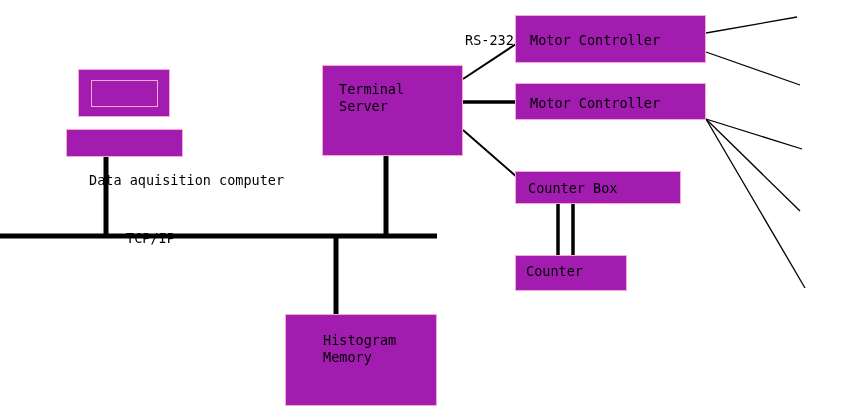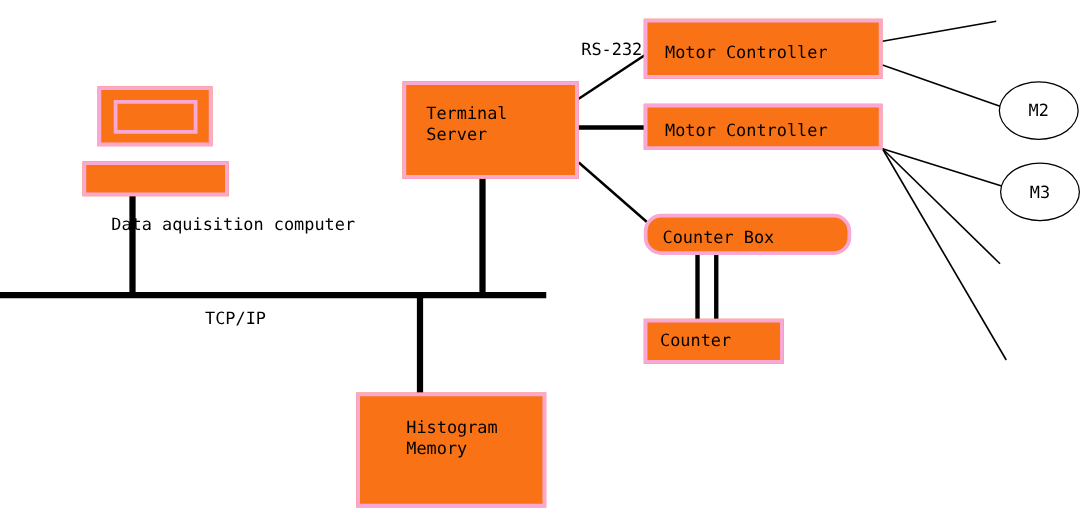--- a/index.html
+++ b/index.html
@@ -21,22 +21,22 @@
   #wire-layer {
     position: absolute;
     left: 0;
     top: 0;
     width: 867px;
     height: 414px;
   }
   .node-box {
     position: absolute;
     box-sizing: border-box;
-    border: 3px solid #f9a8d4;
-    background: #f97316;
+    border: 1px solid #f9a8d4;
+    background: #a21caf;
     text-align: right;
   }
   .node-label {
     position: absolute;
     font-family: "DejaVu Sans Mono", "Liberation Mono", monospace;
     font-size: 13.5px;
     line-height: 17px;
     color: #000000;
     white-space: pre;
     letter-spacing: 0px;
@@ -95,54 +95,48 @@
     <line x1="706" y1="119" x2="802" y2="149" stroke="#000000" stroke-width="1.3"></line>
     <line x1="706" y1="119" x2="800" y2="211" stroke="#000000" stroke-width="1.3"></line>
     <line x1="706" y1="119" x2="805" y2="288" stroke="#000000" stroke-width="1.3"></line>
   </svg>
 
   <div class="node-box" style="left:78px; top:69px; width:92px; height:48px;"></div>
   <div class="node-box" style="left:91px; top:80px; width:67px; height:27px;"></div>
   <div class="node-box" style="left:66px; top:129px; width:117px; height:28px;"></div>
   <div class="free-label" style="left:65px; top:172px;padding-left:24px;">Data aquisition computer</div>
 
-  <div class="free-label" style="left:126px; top:247px;margin-left:38px;">TCP/IP</div>
+  <div class="free-label" style="left:126px; top:230px;">TCP/IP</div>
 
-  <div class="node-box" style="left:322px; top:65px; width:141px; height:78px;">
+  <div class="node-box" style="left:322px; top:65px; width:141px; height:91px;">
     <div class="node-label" style="left:16px; top:15px;">Terminal</div>
     <div class="node-label" style="left:16px; top:32px;">Server</div>
   </div>
 
   <div class="free-label" style="left:433px; top:32px;padding-left:32px;">RS-232</div>
 
   <div class="node-box" style="left:515px; top:15px; width:191px; height:48px;">
     <div class="node-label" style="left:14px; top:16px;">Motor Controller</div>
   </div>
 
   <div class="node-box" style="left:515px; top:83px; width:191px; height:37px;">
     <div class="node-label" style="left:14px; top:11px;">Motor Controller</div>
   </div>
 
-  <div class="node-box" style="left:515px; top:171px; width:166px; height:33px;border-radius:14px;">
+  <div class="node-box" style="left:515px; top:171px; width:166px; height:33px;">
     <div class="node-label" style="left:12px; top:8px;">Counter Box</div>
   </div>
 
   <div class="node-box" style="left:515px; top:255px; width:112px; height:36px;">
     <div class="node-label" style="left:10px; top:7px;">Counter</div>
   </div>
 
   <div class="node-box" style="left:285px; top:314px; width:152px; height:92px;">
     <div class="node-label" style="left:37px; top:17px;">Histogram</div>
     <div class="node-label" style="left:37px; top:34px;">Memory</div>
   </div>
 
 
-  <div class="ellipse-node" style="left:799px; top:65px; width:64px; height:47px;">
-    <span>M2</span>
-  </div>
 
-  <div class="ellipse-node" style="left:800px; top:130px; width:64px; height:47px;">
-    <span>M3</span>
-  </div>
 
 
 
 </div>
 
 </body></html>

